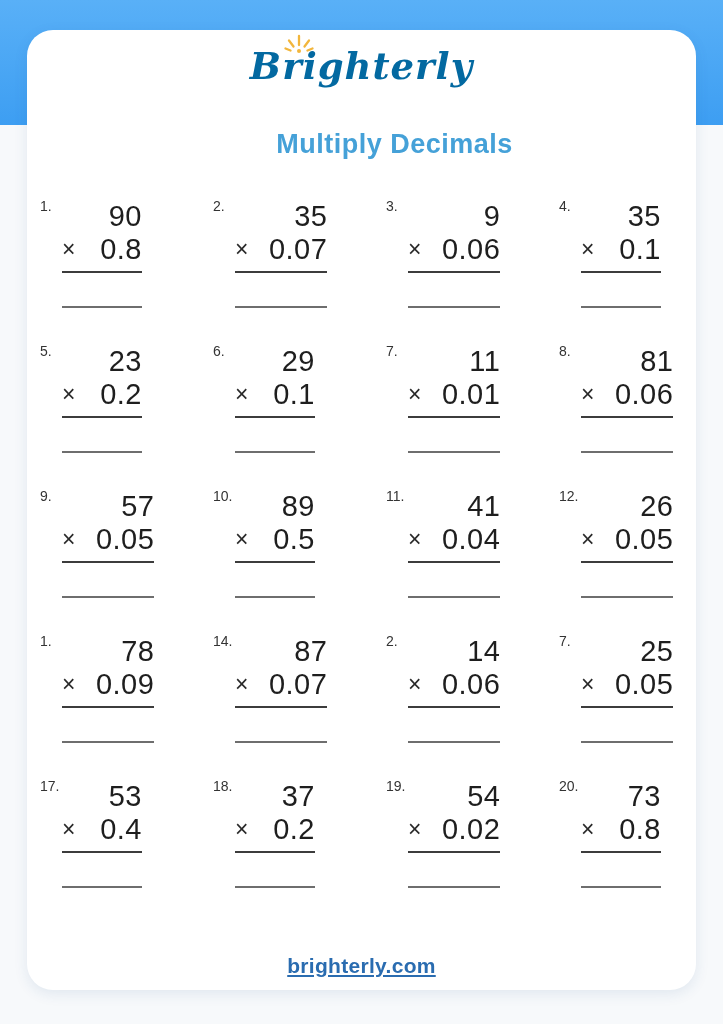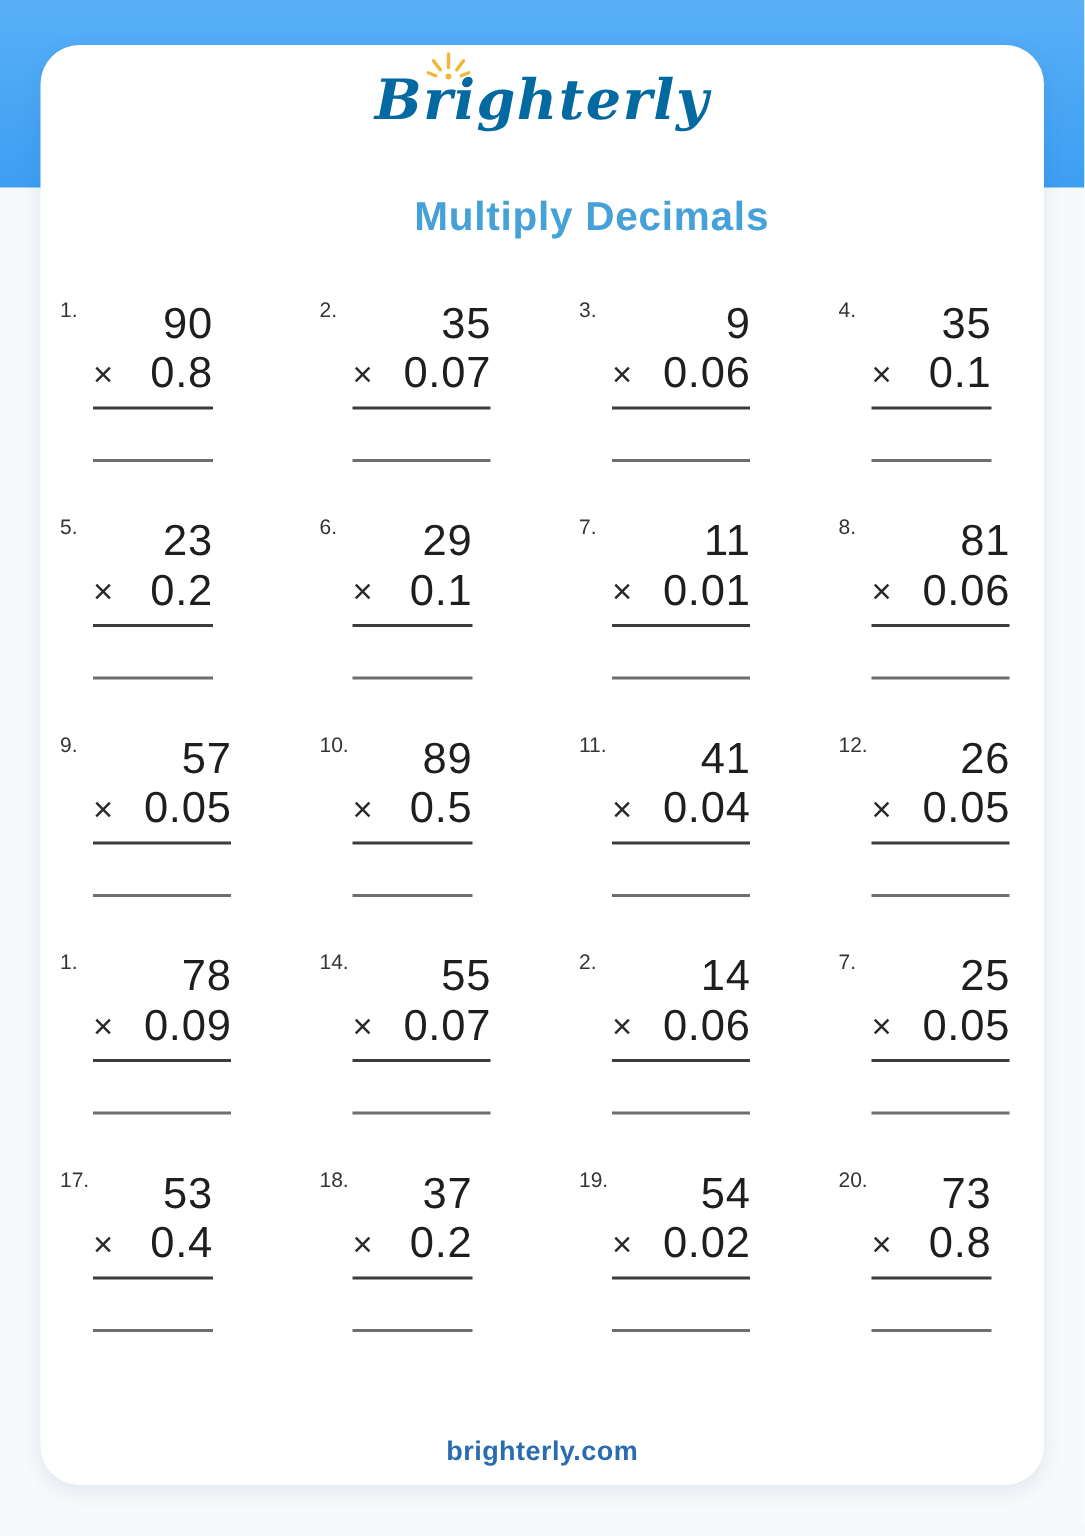--- a/index.html
+++ b/index.html
@@ -69,22 +69,22 @@
   .ansline {
     margin-top: 33px;
     border-bottom: 2px solid #6e6e6e;
     height: 0; width: 100%;
   }
   .footer {
     position: absolute; bottom: 12px; left: 0; width: 100%;
     text-align: center;
   }
   .footer a {
-    font-size: 18px; font-weight: bold;
-    color: #2a6cb0; 
+    font-size: 21px; font-weight: bold;
+    color: #2a6cb0; text-decoration: underline;
     letter-spacing: 0.3px;
     cursor: pointer;
   }
 </style>
 </head>
 <body>
 
 <div class="blue-band"></div>
 
 <div class="card">
@@ -256,21 +256,21 @@
         <span class="sign">×</span>
         <span class="mer">0.09</span>
       </div>
       <div class="ansline"></div>
     </div>
   </div>
 
   <div class="cell">
     <span class="pnum">14.</span>
     <div class="pbody">
-      <div class="mand">55</div>
+      <div class="mand">87</div>
       <div class="mrow">
         <span class="sign">×</span>
         <span class="mer">0.07</span>
       </div>
       <div class="ansline"></div>
     </div>
   </div>
 
   <div class="cell">
     <span class="pnum">2.</span>

